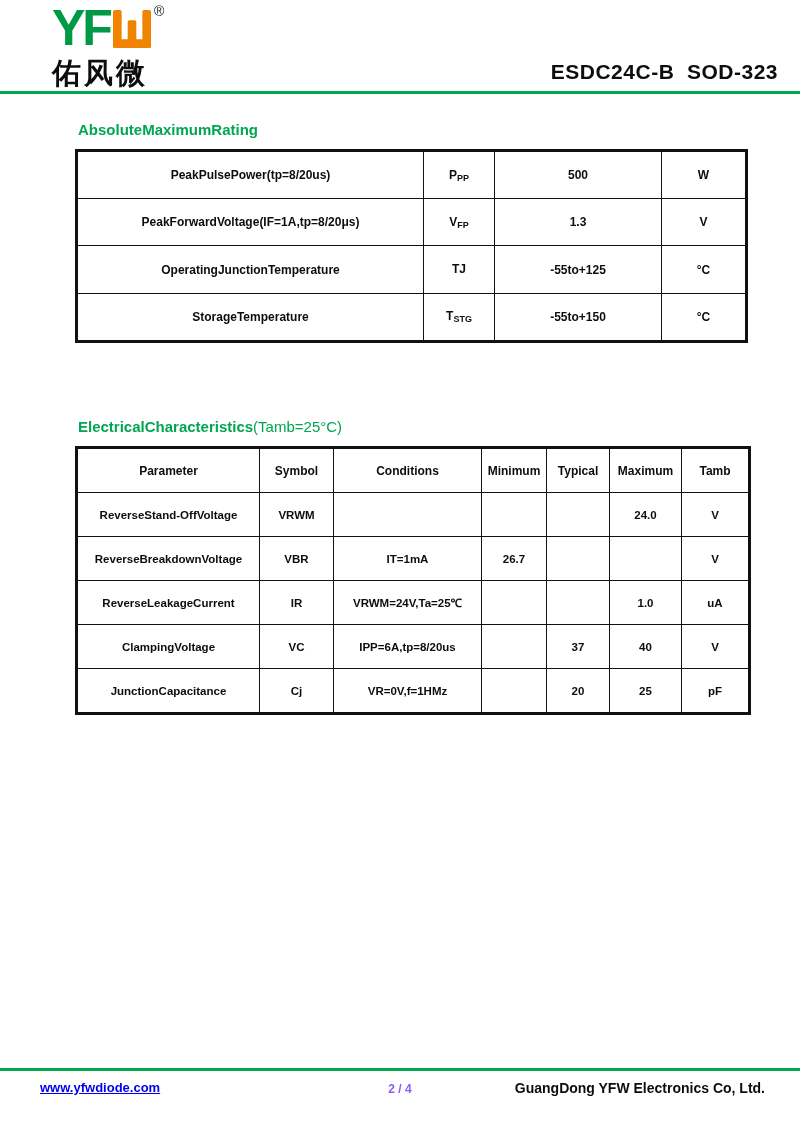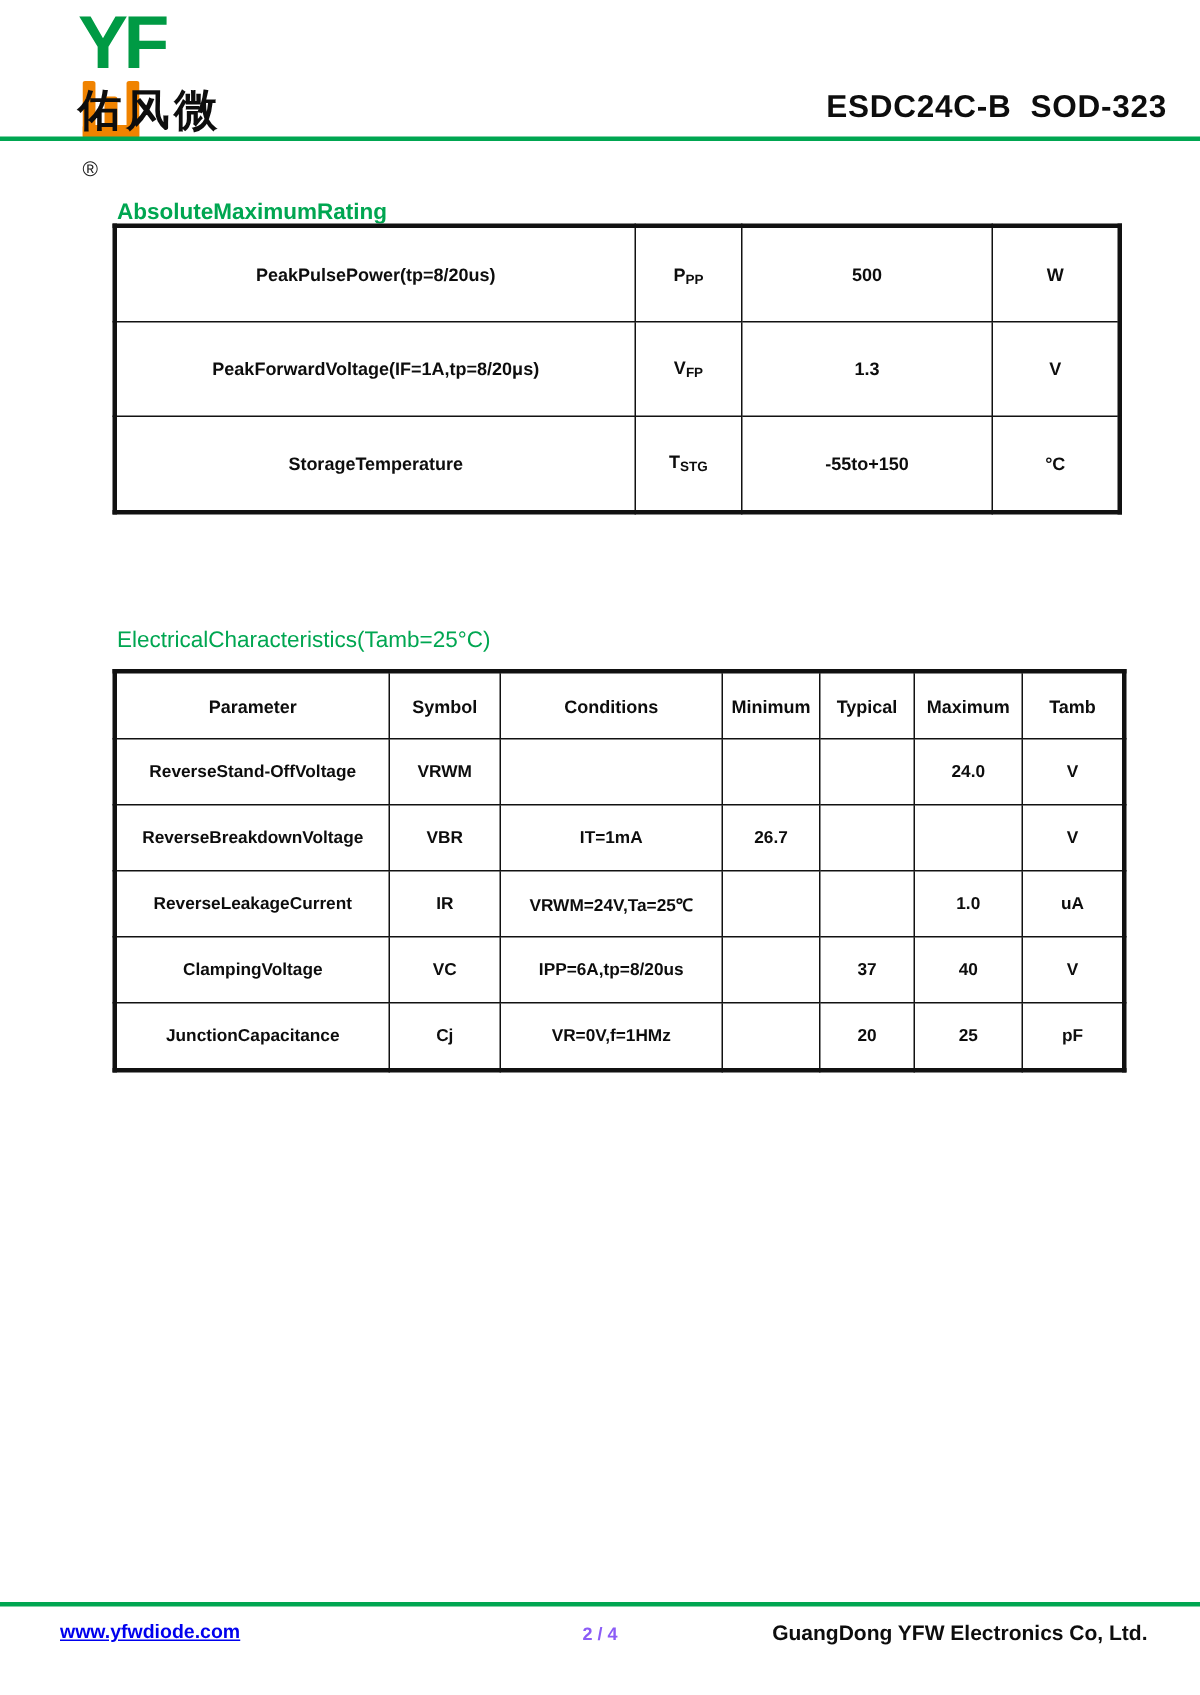--- a/index.html
+++ b/index.html
@@ -5,39 +5,39 @@
   html,body { margin:0; padding:0; }
   body {
     width:800px; height:1130px; position:relative; background:#ffffff;
     font-family:"Liberation Sans", sans-serif; color:#111;
     overflow:hidden;
   }
   .page { position:absolute; inset:0; }
 
   
   .logo { position:absolute; left:52px; top:6px; }
-  .logo-row { display:flex; align-items:flex-start; line-height:38px; height:44px;flex-direction:column; }
+  .logo-row { display:flex; align-items:flex-start; line-height:38px; height:44px; }
   .logo-yf { color:#009A44; font-size:50px; font-weight:800; letter-spacing:-3px; line-height:44px; }
   .logo-mark { margin-left:3px; margin-top:4px; }
   .logo-reg { font-size:14px; font-weight:400; color:#222; margin-left:3px; margin-top:-2px; line-height:14px; }
   .logo-cn { font-size:29px; font-weight:700; color:#0d0d0d; letter-spacing:3px; margin-top:4px; white-space:nowrap; }
 
   .part-number {
     position:absolute; right:22px; top:60px; font-size:21px; font-weight:700;
     color:#0d0d0d; white-space:pre; letter-spacing:0.5px;
   }
 
   .hline-top    { position:absolute; left:0; top:91px;   width:800px; height:3px; background:#00A651; }
   .hline-bottom { position:absolute; left:0; top:1068px; width:800px; height:3px; background:#00A651; }
 
   
   .sec-heading { position:absolute; font-size:15px; color:#00A651; white-space:nowrap; }
-  .sec1 { left:78px; top:121px; font-weight:700;margin-top:12px; }
+  .sec1 { left:78px; top:121px; font-weight:700; }
   .sec2 { left:78px; top:418px; }
-  .sec2 .sec-bold { font-weight:400; }
+  .sec2 .sec-bold { font-weight:700; }
   .sec2 .sec-normal { font-weight:400; }
 
   
   table { border-collapse:collapse; table-layout:fixed; background:#fff; }
   .dtable { position:absolute; border:3px solid #111; }
   .dtable th, .dtable td {
     border:1.5px solid #111; text-align:center; vertical-align:middle;
     overflow:hidden; color:#0d0d0d; padding:0;
   }
   .dtable th { font-weight:700; font-size:12.5px; }
@@ -103,20 +103,26 @@
       <td class="cell-left">PeakPulsePower(tp=8/20us)</td>
       <td><span>P</span><span class="sym-sub">PP</span></td>
       <td class="vlow">500</td>
       <td>W</td>
     </tr>
     <tr>
       <td class="cell-left">PeakForwardVoltage(IF=1A,tp=8/20μs)</td>
       <td><span>V</span><span class="sym-sub">FP</span></td>
       <td class="vlow">1.3</td>
       <td>V</td>
+    </tr>
+    <tr>
+      <td class="cell-left">OperatingJunctionTemperature</td>
+      <td><span>TJ</span><span class="sym-sub"></span></td>
+      <td class="vlow">-55to+125</td>
+      <td>°C</td>
     </tr>
     <tr>
       <td class="cell-left">StorageTemperature</td>
       <td><span>T</span><span class="sym-sub">STG</span></td>
       <td class="vlow">-55to+150</td>
       <td>°C</td>
     </tr>
   </tbody>
     </table>
 

